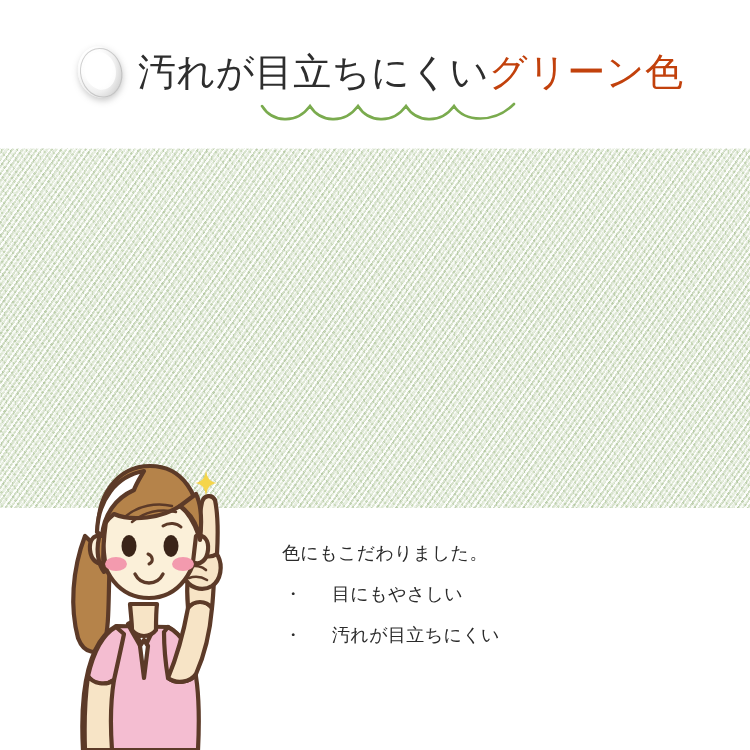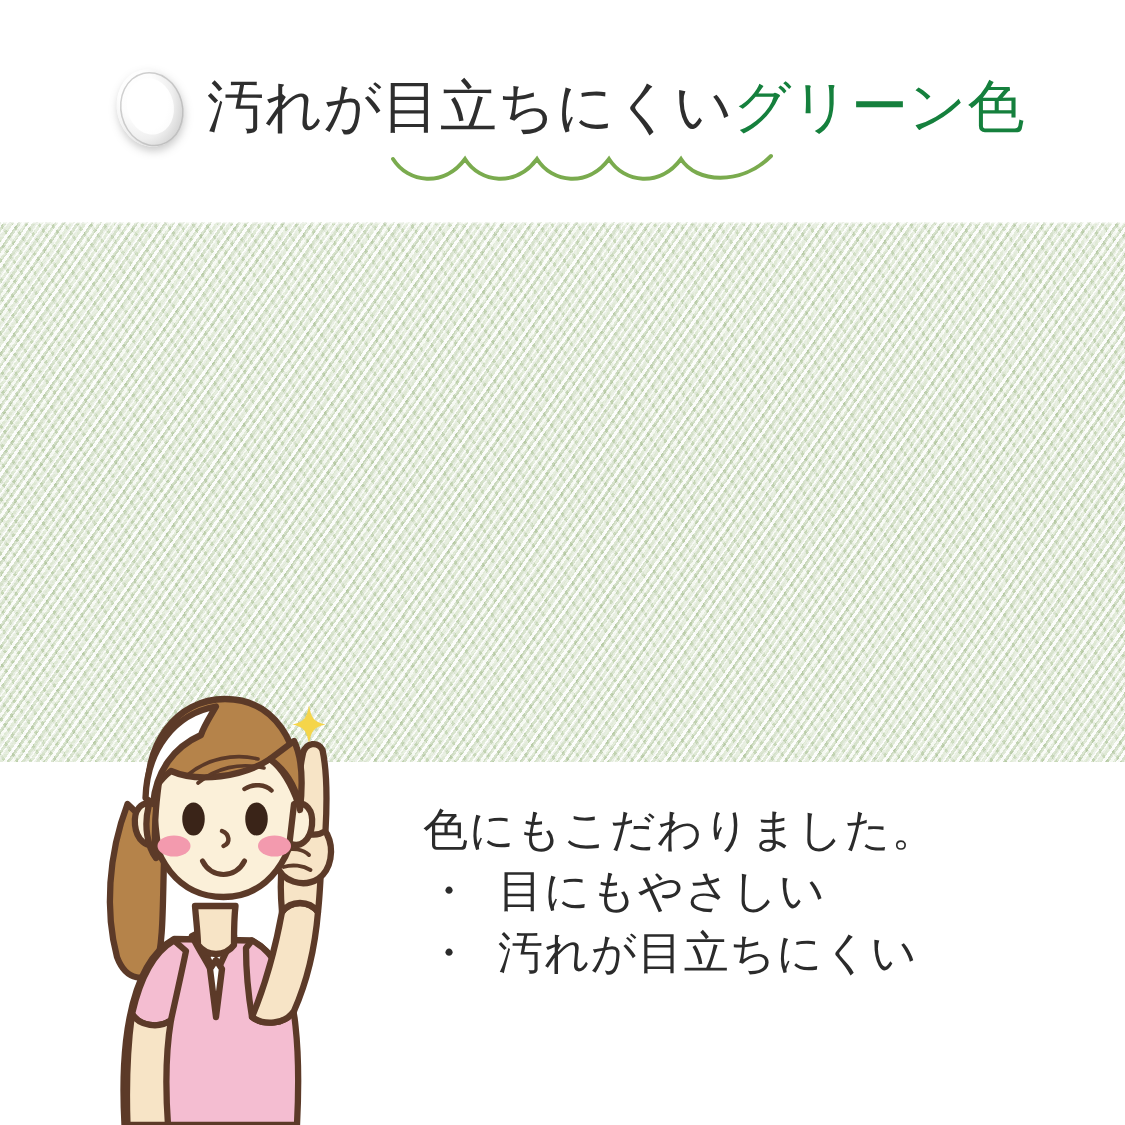--- a/index.html
+++ b/index.html
@@ -75,21 +75,21 @@
   }
 
   .headline {
     font-size: 38px;
     line-height: 1;
     letter-spacing: 0.01em;
     white-space: nowrap;
     font-weight: 400;
   }
   .headline .dark { color: #2e2e2e; }
-  .headline .green { color: #15803d; }
+  .headline .green { color: #c2410c; }
 
   .wave-wrap {
     position: absolute;
     left: 258px;
     top: 100px;
     width: 260px;
     height: 28px;
   }
   .wave-wrap svg { display: block; }
 
@@ -141,21 +141,21 @@
 
   
   .copy {
     position: absolute;
     left: 282px;
     top: 533px;
     width: 420px;
     color: #2b2b2b;
   }
   .copy-line {
-    font-size: 30px;
+    font-size: 18px;
     line-height: 41px;
     white-space: nowrap;
     letter-spacing: 0.02em;
   }
   .copy-line.bullet {
     padding-left: 2px;
   }
   .copy-line .bullet-dot {
     display: inline-block;
     width: 48px;

